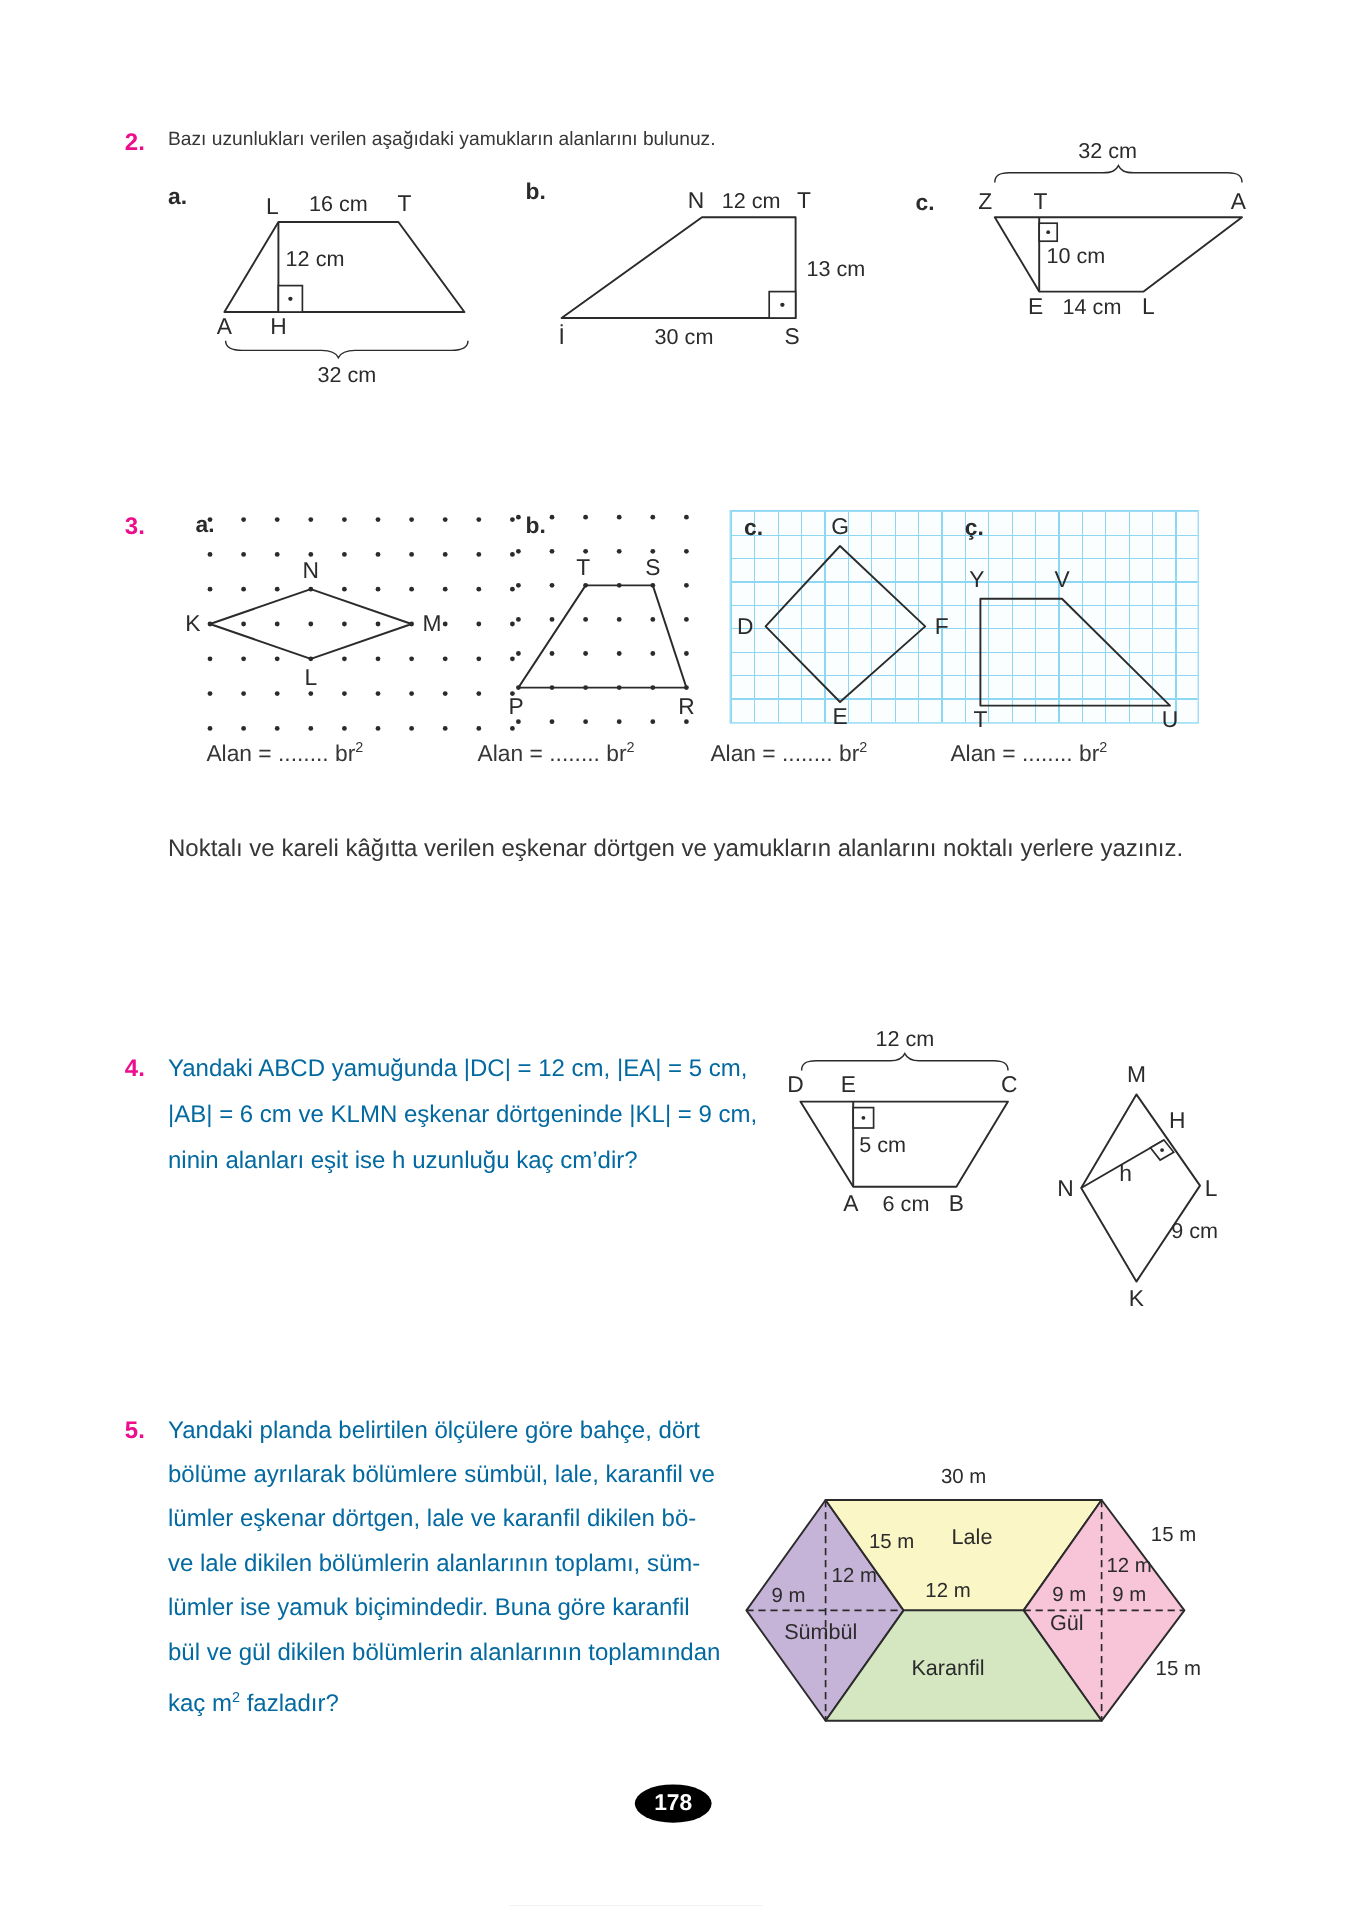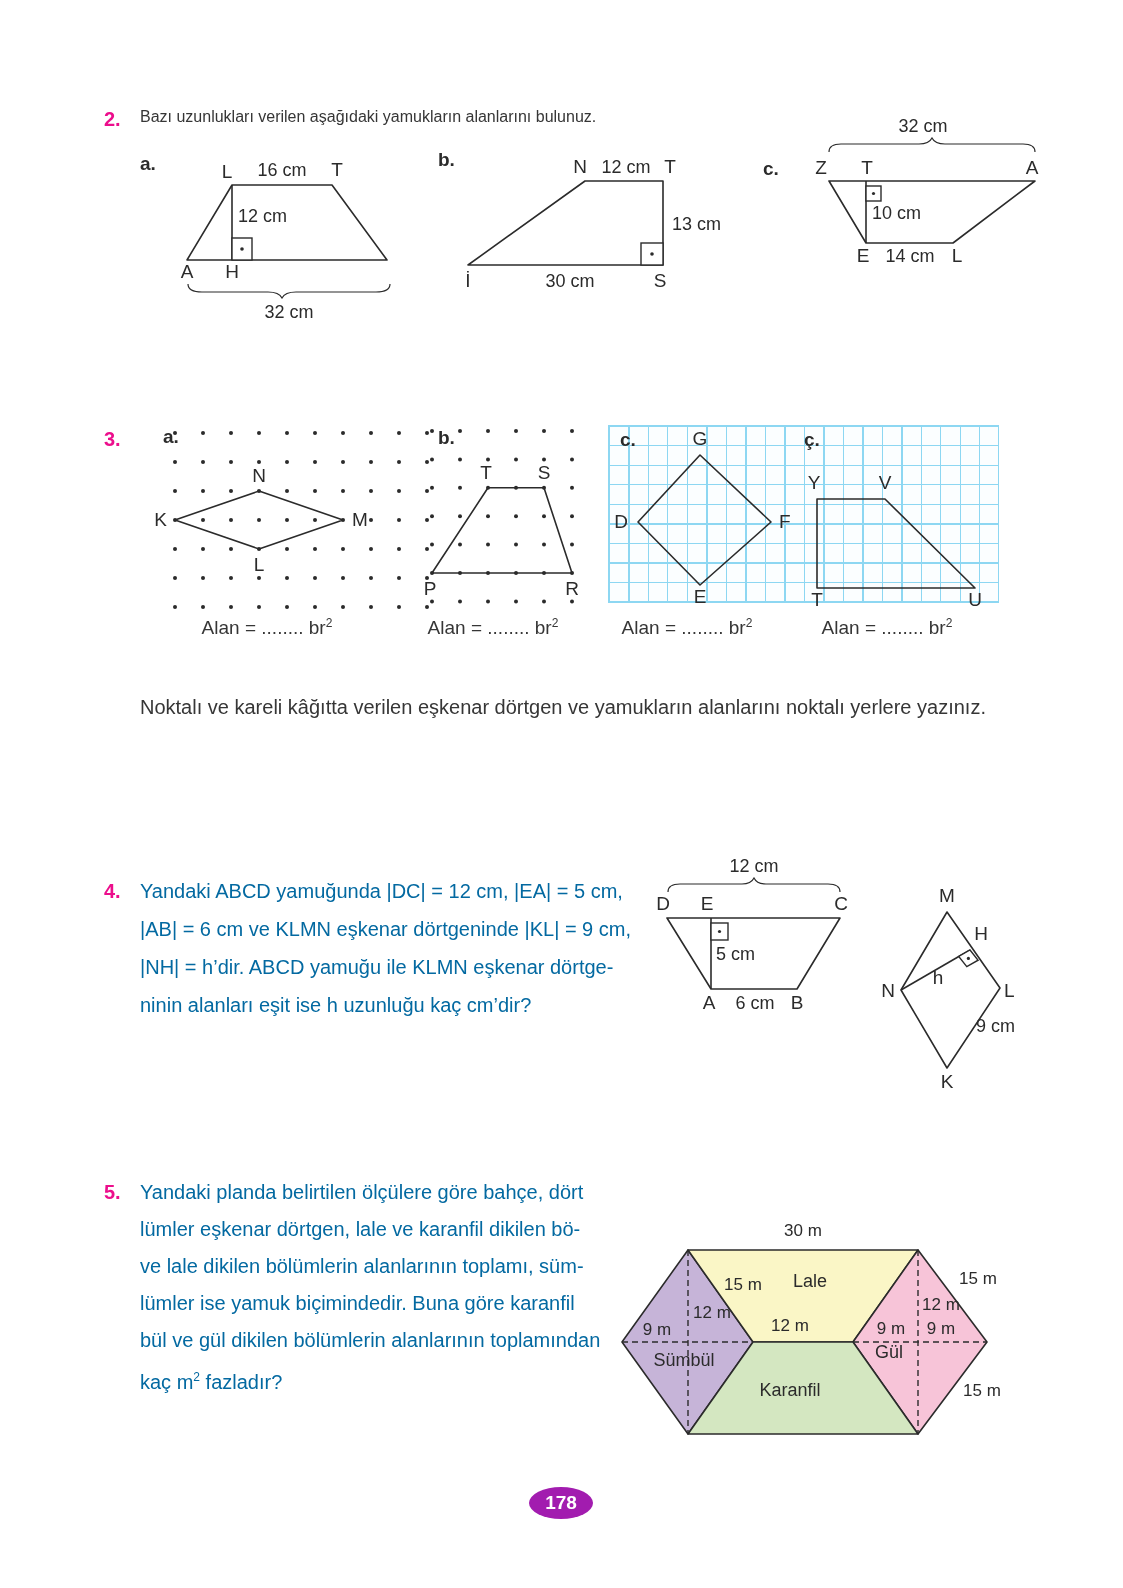--- a/index.html
+++ b/index.html
@@ -8,21 +8,21 @@
     background:#ffffff; overflow:hidden;
     font-family:"Liberation Sans", sans-serif; color:#363636;
   }
   .abs { position:absolute; }
   .qnum { position:absolute; left:104px; font-size:20px; font-weight:bold; color:#EC0E8C; }
   .qtext { position:absolute; left:140px; font-size:16px; color:#363636; }
   .qlines { position:absolute; left:140px; font-size:20px; color:#0369a1; }
   .qlines > div { line-height:38px; white-space:nowrap; }
   .qlines.tight > div { line-height:37px; }
   sup { font-size:12px; }
-  .alan { position:absolute; width:190px; text-align:center; font-size:19px; color:#363636; }
+  .alan { position:absolute; width:190px; font-size:19px; color:#363636; }
   .note { position:absolute; left:140px; font-size:20px; color:#363636; white-space:nowrap;margin-top:36px; }
   
   svg { display:block; }
   .shape { fill:none; stroke:#2b2b2b; stroke-width:1.6; stroke-linejoin:round; }
   .rabox { fill:#ffffff; stroke:#2b2b2b; stroke-width:1.4; }
   .radot { fill:#2b2b2b; }
   .brace { fill:none; stroke:#2b2b2b; stroke-width:1.2; }
   .vlbl { font-size:19px; fill:#2b2b2b; font-family:"Liberation Sans", sans-serif; }
   .dlbl { font-size:18px; fill:#2b2b2b; font-family:"Liberation Sans", sans-serif; }
   .figlbl { font-size:19px; font-weight:bold; fill:#2b2b2b; font-family:"Liberation Sans", sans-serif; }
@@ -37,21 +37,21 @@
     position:absolute; left:0; top:0; width:389px; height:176px;
     background-color:#FBFEFF;
     border:1px solid #8DD7F2;
     background-image:
       repeating-linear-gradient(to right, #8DD7F2 0px, #8DD7F2 1px, transparent 1px, transparent 19.5px),
       repeating-linear-gradient(to bottom, #8DD7F2 0px, #8DD7F2 1px, transparent 1px, transparent 19.5px);
   }
   .gridwrap svg { position:absolute; left:0; top:0; }
   .badge {
     position:absolute; left:529px; top:1487px; width:64px; height:32px;
-    background:#a21caf; border-radius:50%;
+    background:#000000; border-radius:50%;
     color:#ffffff; font-size:19px; font-weight:bold;
     display:flex; align-items:center; justify-content:center;
   }
 </style>
 </head>
 <body>
 
 <div class="page">
 
   <div class="qnum" style="top:108px;">2.</div>
@@ -272,21 +272,20 @@
   <div class="alan" style="left:398px; top:616px;"><span>Alan = ........ br</span><sup>2</sup></div>
   <div class="alan" style="left:592px; top:616px;"><span>Alan = ........ br</span><sup>2</sup></div>
   <div class="alan" style="left:792px; top:616px;"><span>Alan = ........ br</span><sup>2</sup></div>
 
   <div class="note" style="top:660px;">Noktalı ve kareli kâğıtta verilen eşkenar dörtgen ve yamukların alanlarını noktalı yerlere yazınız.</div>
 
   <div class="qnum" style="top:872px; line-height:38px;">4.</div>
   <div class="qlines" style="top:872px; width:520px;">
     <div>Yandaki ABCD yamuğunda |DC| = 12 cm, |EA| = 5 cm,</div>
     <div>|AB| = 6 cm ve KLMN eşkenar dörtgeninde |KL| = 9 cm,</div>
-    <div>|NH| = h’dir. ABCD yamuğu ile KLMN eşkenar dörtge-</div>
     <div>ninin alanları eşit ise h uzunluğu kaç cm’dir?</div>
   </div>
 
   <div class="abs" style="left:645px; top:852px;">
     <svg width="215" height="165" viewBox="0 0 215 165">
       <text x="109" y="20" text-anchor="middle" class="dlbl">12 cm</text>
       <path class="brace" d="M23,40 C23,34 27,32 35,32 L97,32 C104,32 107,30 109,26 C111,30 114,32 121,32 L183,32 C191,32 195,34 195,40"></path>
       <polygon class="shape" points="22,66 195,66 152,137 66,137"></polygon>
       <line class="shape" x1="66" y1="66" x2="66" y2="137"></line>
       <rect class="rabox" x="66" y="71" width="17" height="17"></rect>
@@ -313,20 +312,21 @@
       <text x="154" y="137" class="vlbl">L</text>
       <text x="97" y="228" text-anchor="middle" class="vlbl">K</text>
       <text x="88" y="124" text-anchor="middle" class="vlbl">h</text>
       <text x="126" y="172" class="dlbl">9 cm</text>
     </svg>
   </div>
 
   <div class="qnum" style="top:1174px; line-height:37px;">5.</div>
   <div class="qlines tight" style="top:1174px; width:480px;">
     <div>Yandaki planda belirtilen ölçülere göre bahçe, dört</div>
+    <div>bölüme ayrılarak bölümlere sümbül, lale, karanfil ve</div>
     <div>lümler eşkenar dörtgen, lale ve karanfil dikilen bö-</div>
     <div>ve lale dikilen bölümlerin alanlarının toplamı, süm-</div>
     <div>lümler ise yamuk biçimindedir. Buna göre karanfil</div>
     <div>bül ve gül dikilen bölümlerin alanlarının toplamından</div>
     <div><span>kaç m</span><sup>2</sup><span> fazladır?</span></div>
   </div>
 
   <div class="abs" style="left:600px; top:1192px;">
     <svg width="420" height="268" viewBox="0 0 420 268">
       <polygon class="gshape" points="22,150 88,58 153,150 88,242" fill="#C6B4D8"></polygon>

